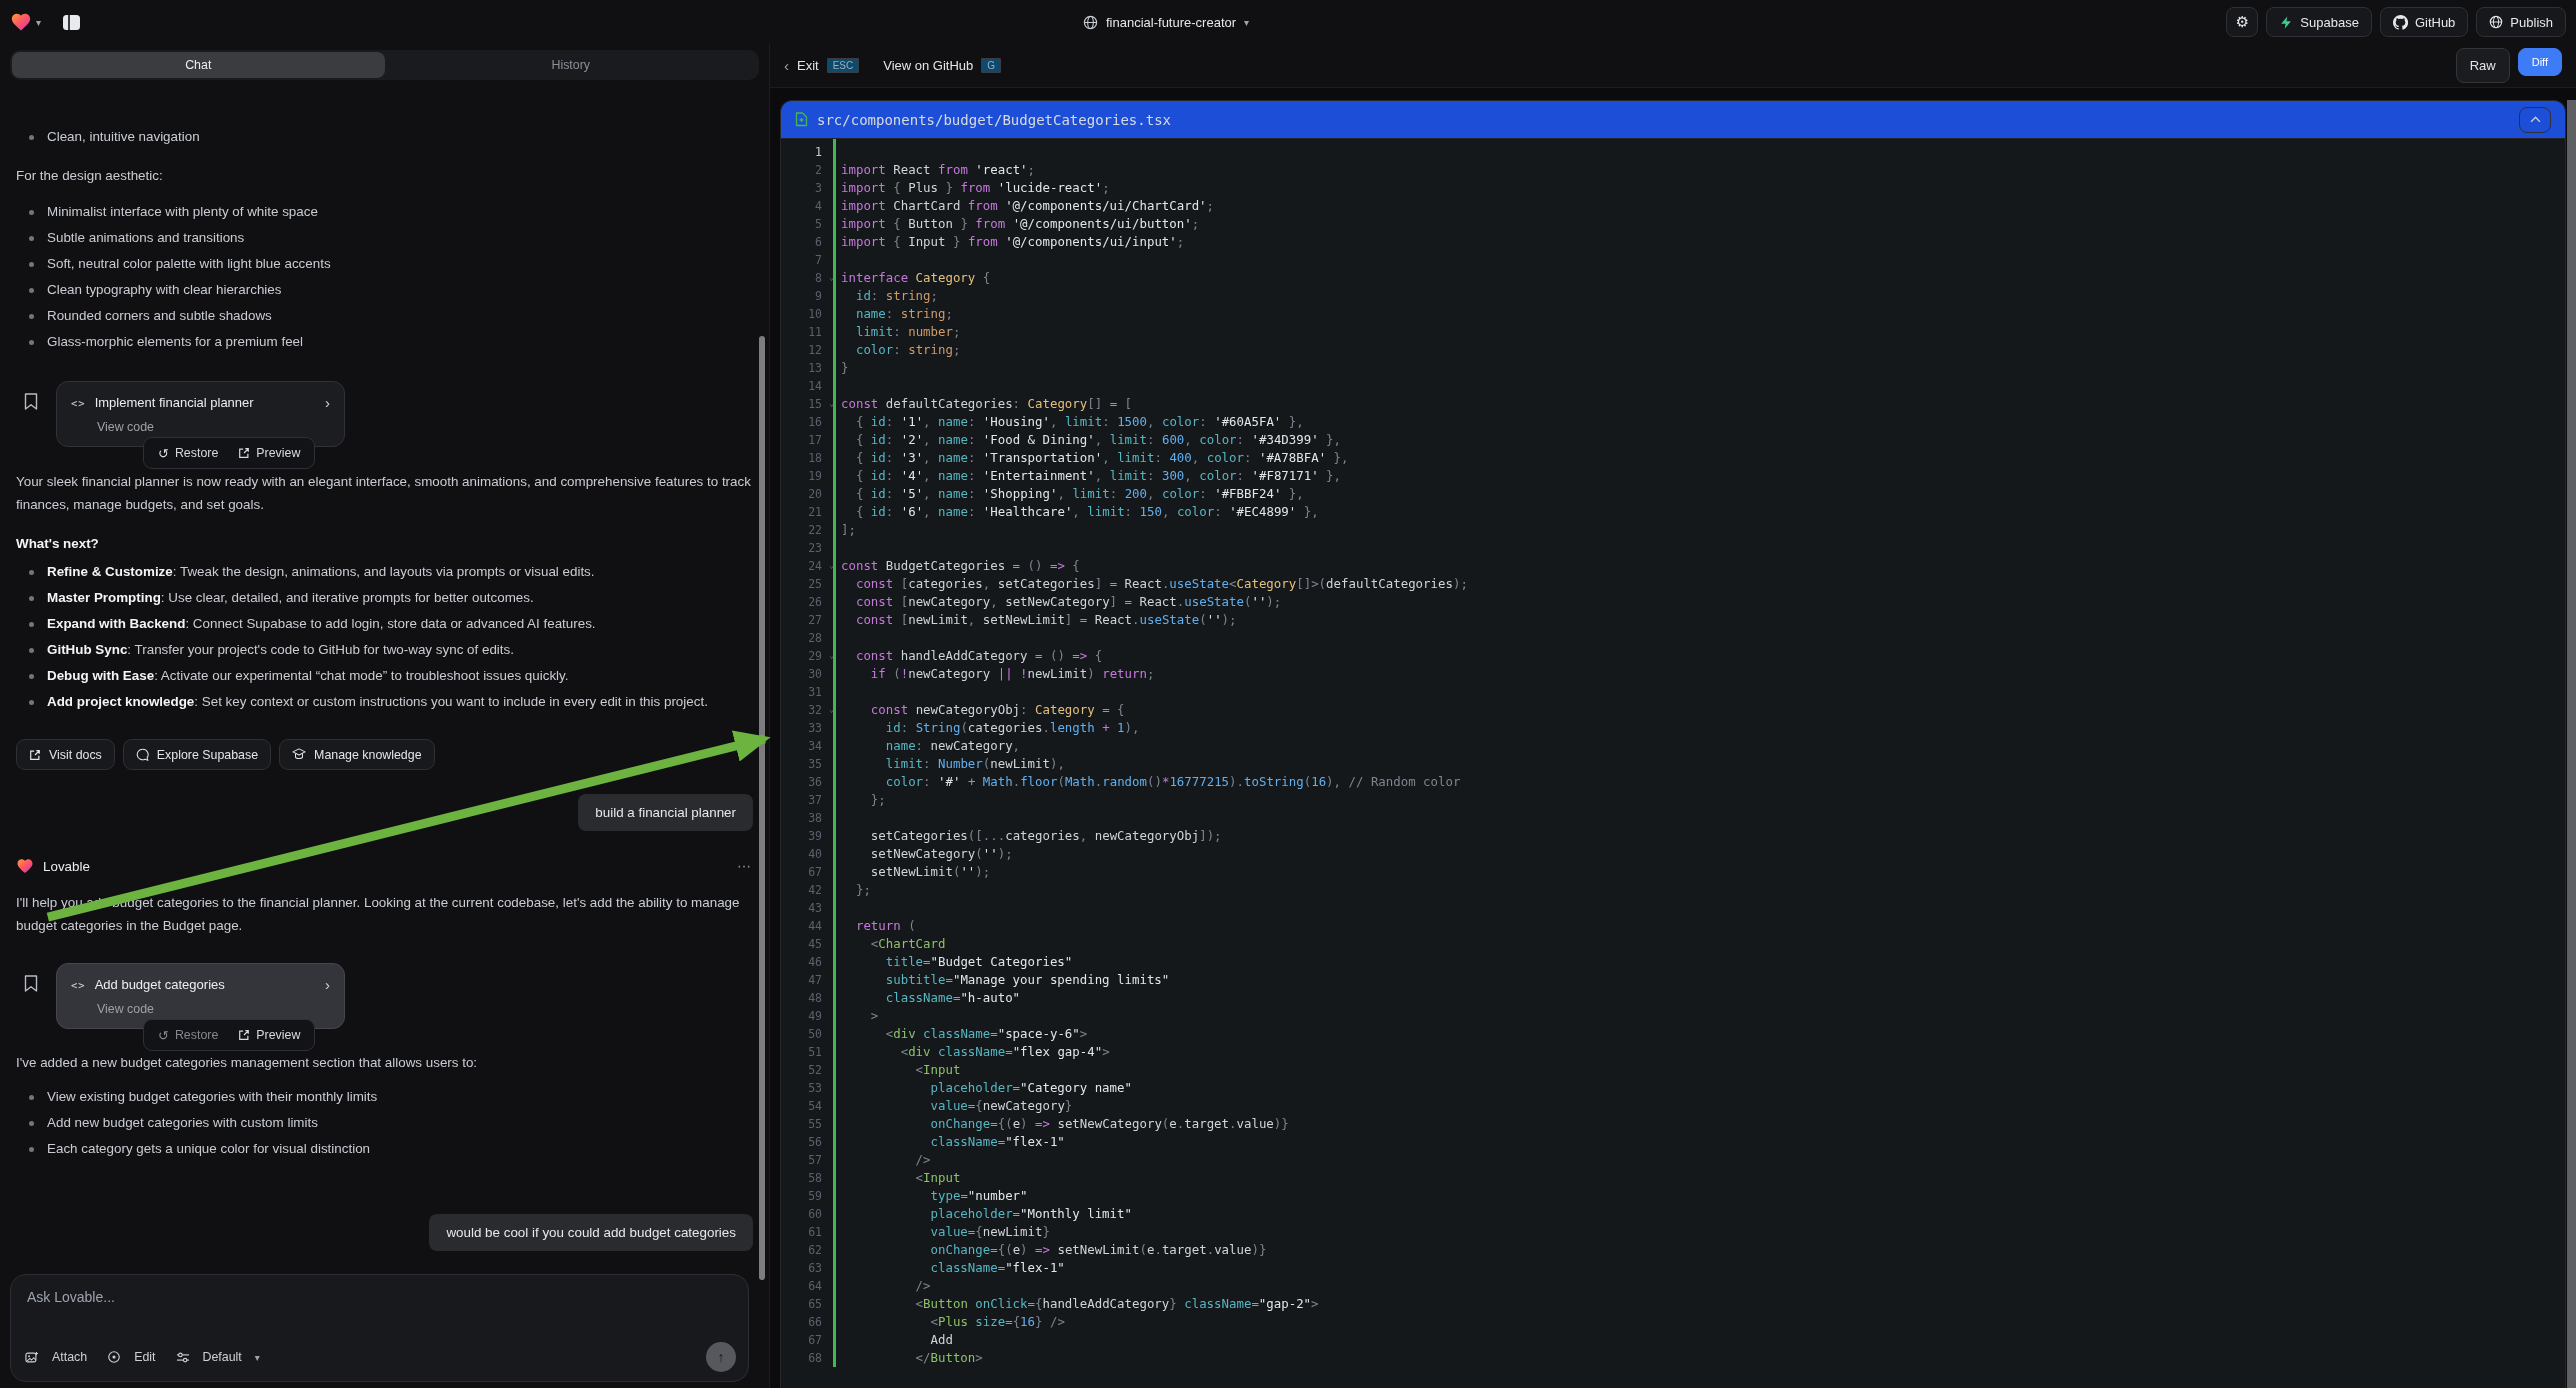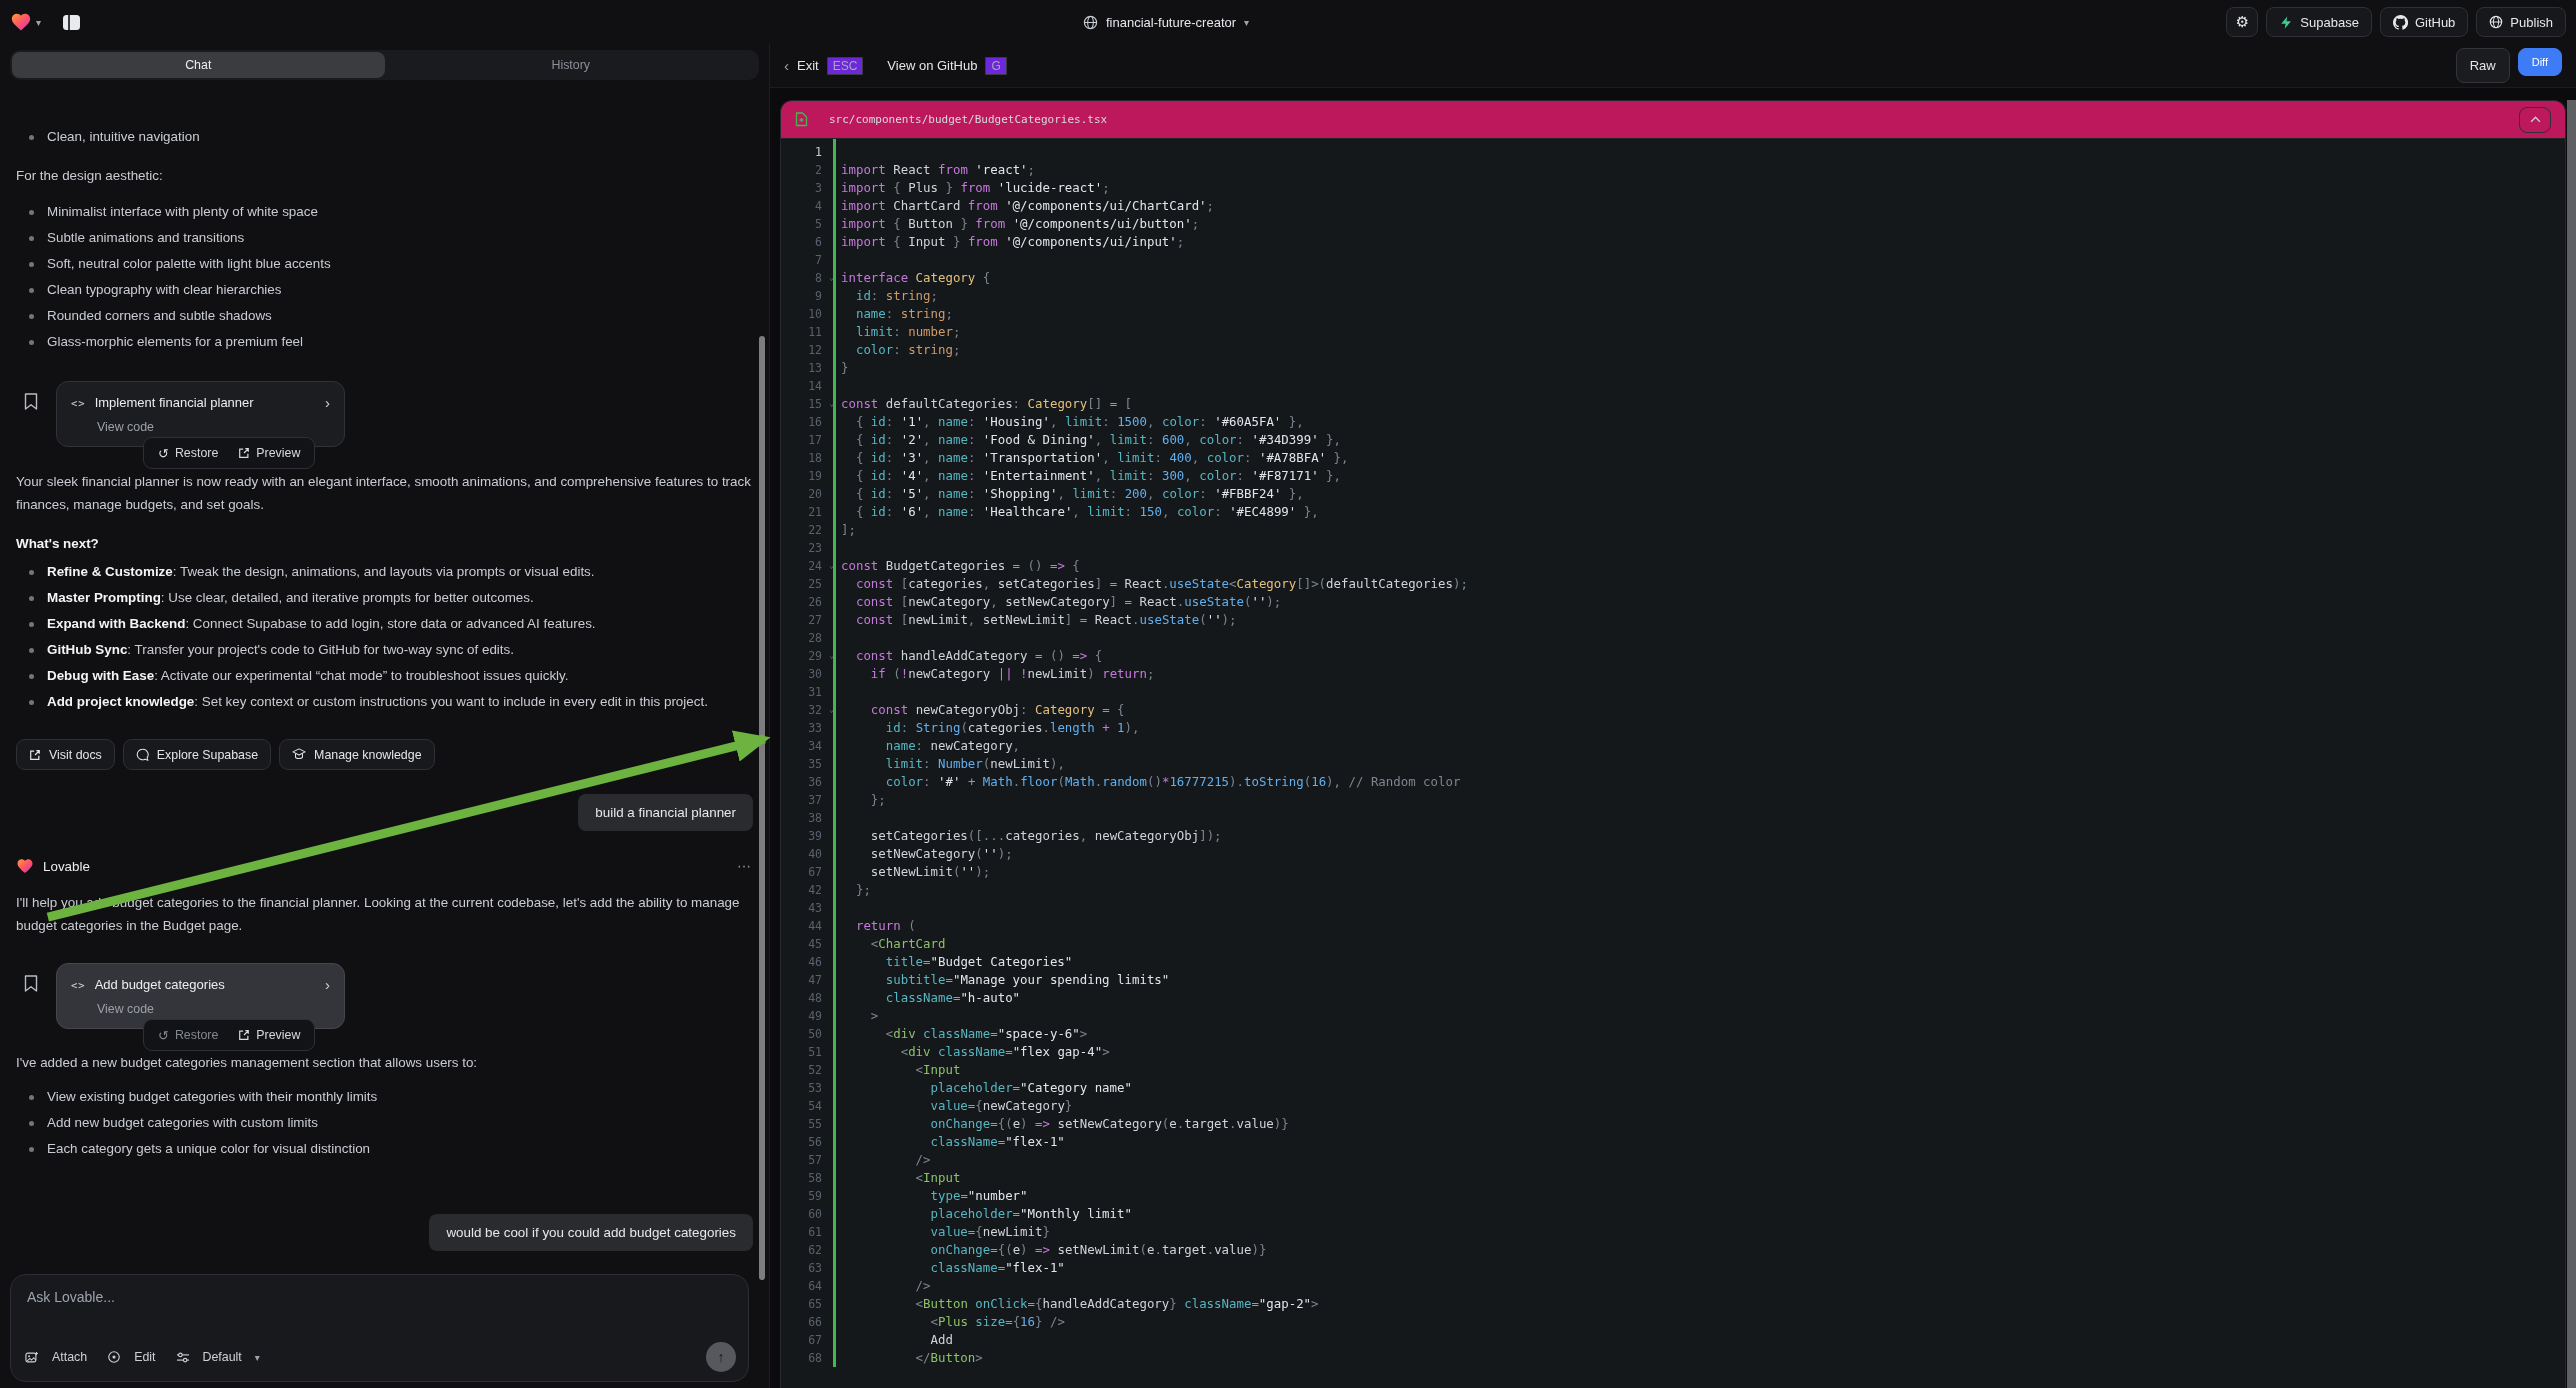--- a/index.html
+++ b/index.html
@@ -84,32 +84,32 @@
   .chat-thumb { position:absolute; right:4px; top:292px; width:6px; height:944px; border-radius:3px;
                 background:#d7d7d9; opacity:.55; }
 
   
   .codepanel { position:absolute; top:44px; left:769px; right:0; bottom:0; background:#0b0b0e;
                border-left:1px solid #1e1e22; }
   .code-toolbar { height:44px; border-bottom:1px solid #1c1c20; background:#101013; display:flex;
                   align-items:center; padding:0 14px; gap:10px; }
   .ct-item { display:flex; align-items:center; gap:8px; font-size:13px; color:#e3e5e8; }
   .back-chev { color:#9ca3af; font-size:15px; }
-  .kbd { border:1px solid #3a3c41; background:#6d28d9; border-radius:1px; padding:1px 5px;
-         font-size:12px; color:#a6abb3; }
+  .kbd { border:1px solid #3a3c41; background:#0c4a6e; border-radius:1px; padding:1px 5px;
+         font-size:10px; color:#a6abb3; }
   .ct-right { margin-left:auto; display:flex; gap:8px; }
   .btn-raw { height:35px; padding:0 13px; border-radius:8px; background:#1b1c20; border:1px solid #33353a;
              color:#e3e5e8; font-size:13px; display:flex; align-items:center; }
   .btn-diff { height:28px; padding:0 13px; border-radius:8px; background:#3e7bf6; border:1px solid #3e7bf6;
               color:#fff; font-size:11px; display:flex; align-items:center; }
 
   .file-card { position:absolute; left:10px; right:10px; top:56px; bottom:0; background:#15181b;
                border:1px solid #26282d; border-bottom:none; border-radius:12px 12px 0 0; overflow:hidden; }
-  .path-row { height:38px; display:flex; align-items:center; gap:21px; padding:0 14px; background:#be185d;
-              border-bottom:1px solid #222428; font-family:"DejaVu Sans Mono", monospace; font-size:11px;
+  .path-row { height:38px; display:flex; align-items:center; gap:9px; padding:0 14px; background:#1d4ed8;
+              border-bottom:1px solid #222428; font-family:"DejaVu Sans Mono", monospace; font-size:14px;
               color:#d7dbdf; }
   .collapse-btn { margin-left:auto; width:32px; height:26px; border:1px solid #2e3035; border-radius:8px;
                   display:flex; align-items:center; justify-content:center; color:#c9cdd3; }
   .code { position:relative; padding-top:4px; font-family:"DejaVu Sans Mono", monospace;
           font-size:12.4px; line-height:18px; }
   .code::before { content:''; position:absolute; left:52px; top:0; bottom:0; width:2.5px; background:#3fb950; }
   .cl { display:flex; }
   .ln { width:44px; flex:none; text-align:right; color:#5a616c; font-size:11.5px; position:relative;
         padding-right:3px; }
   .ln.cur { color:#c8ccd2; }

